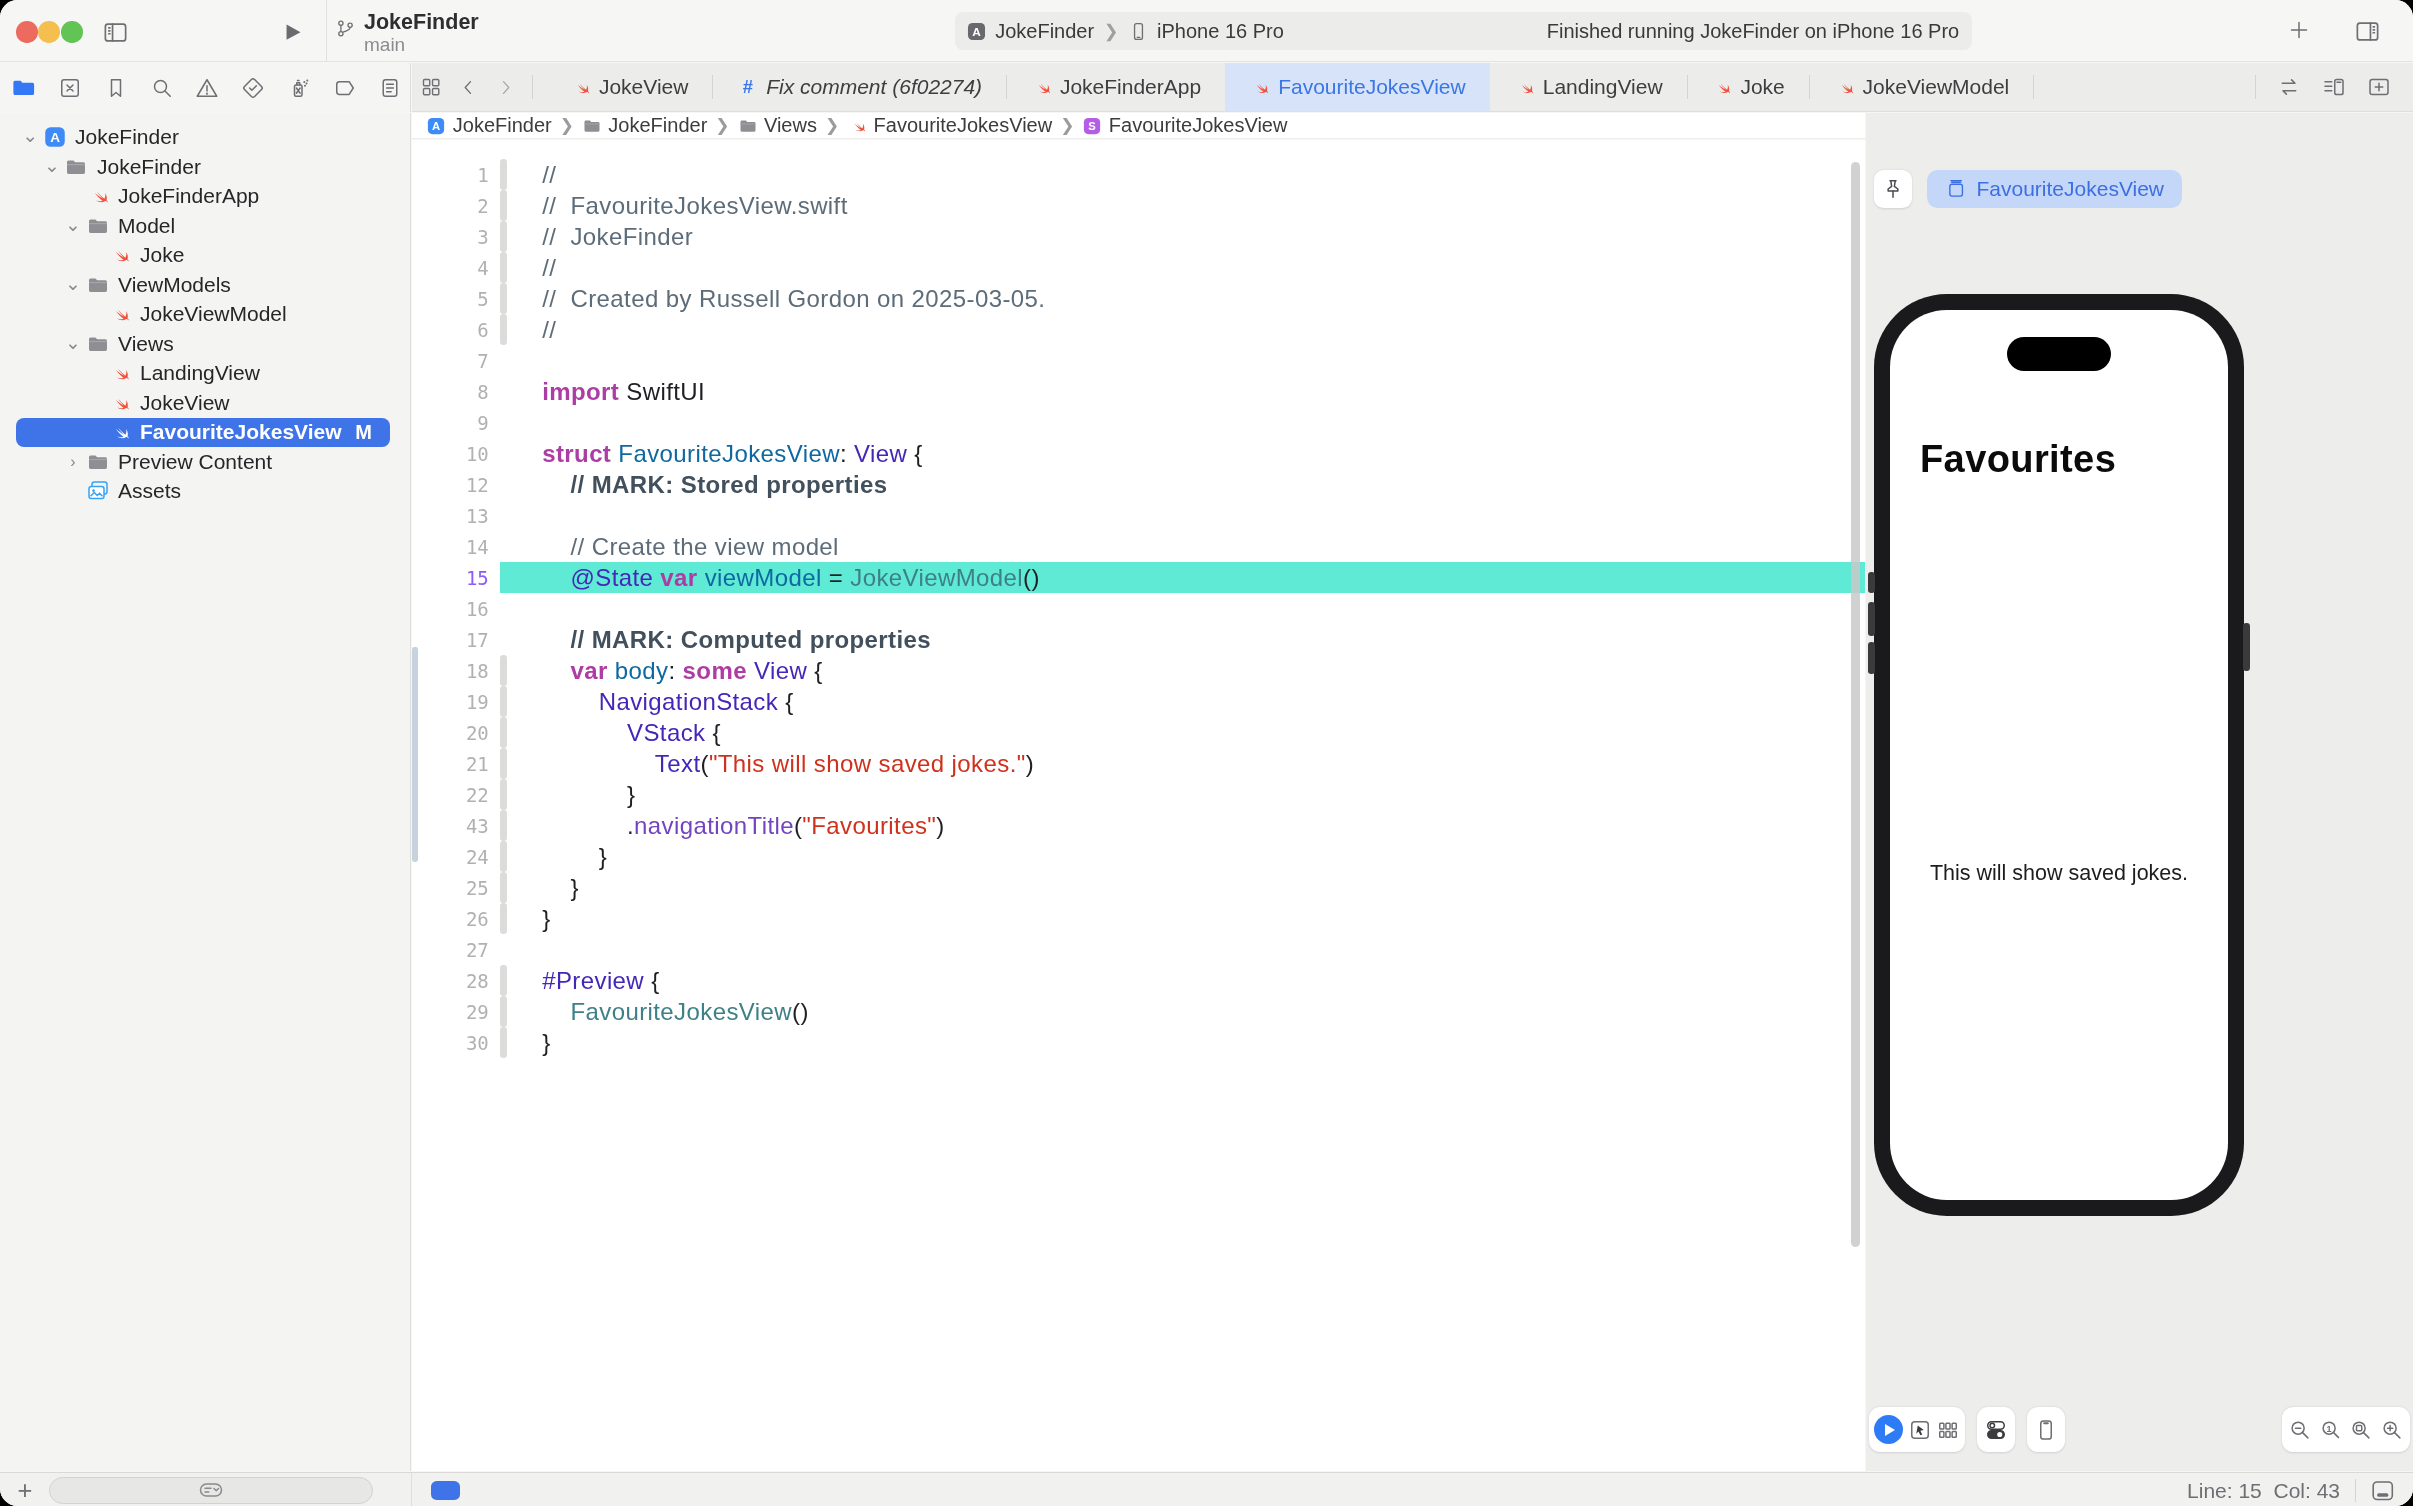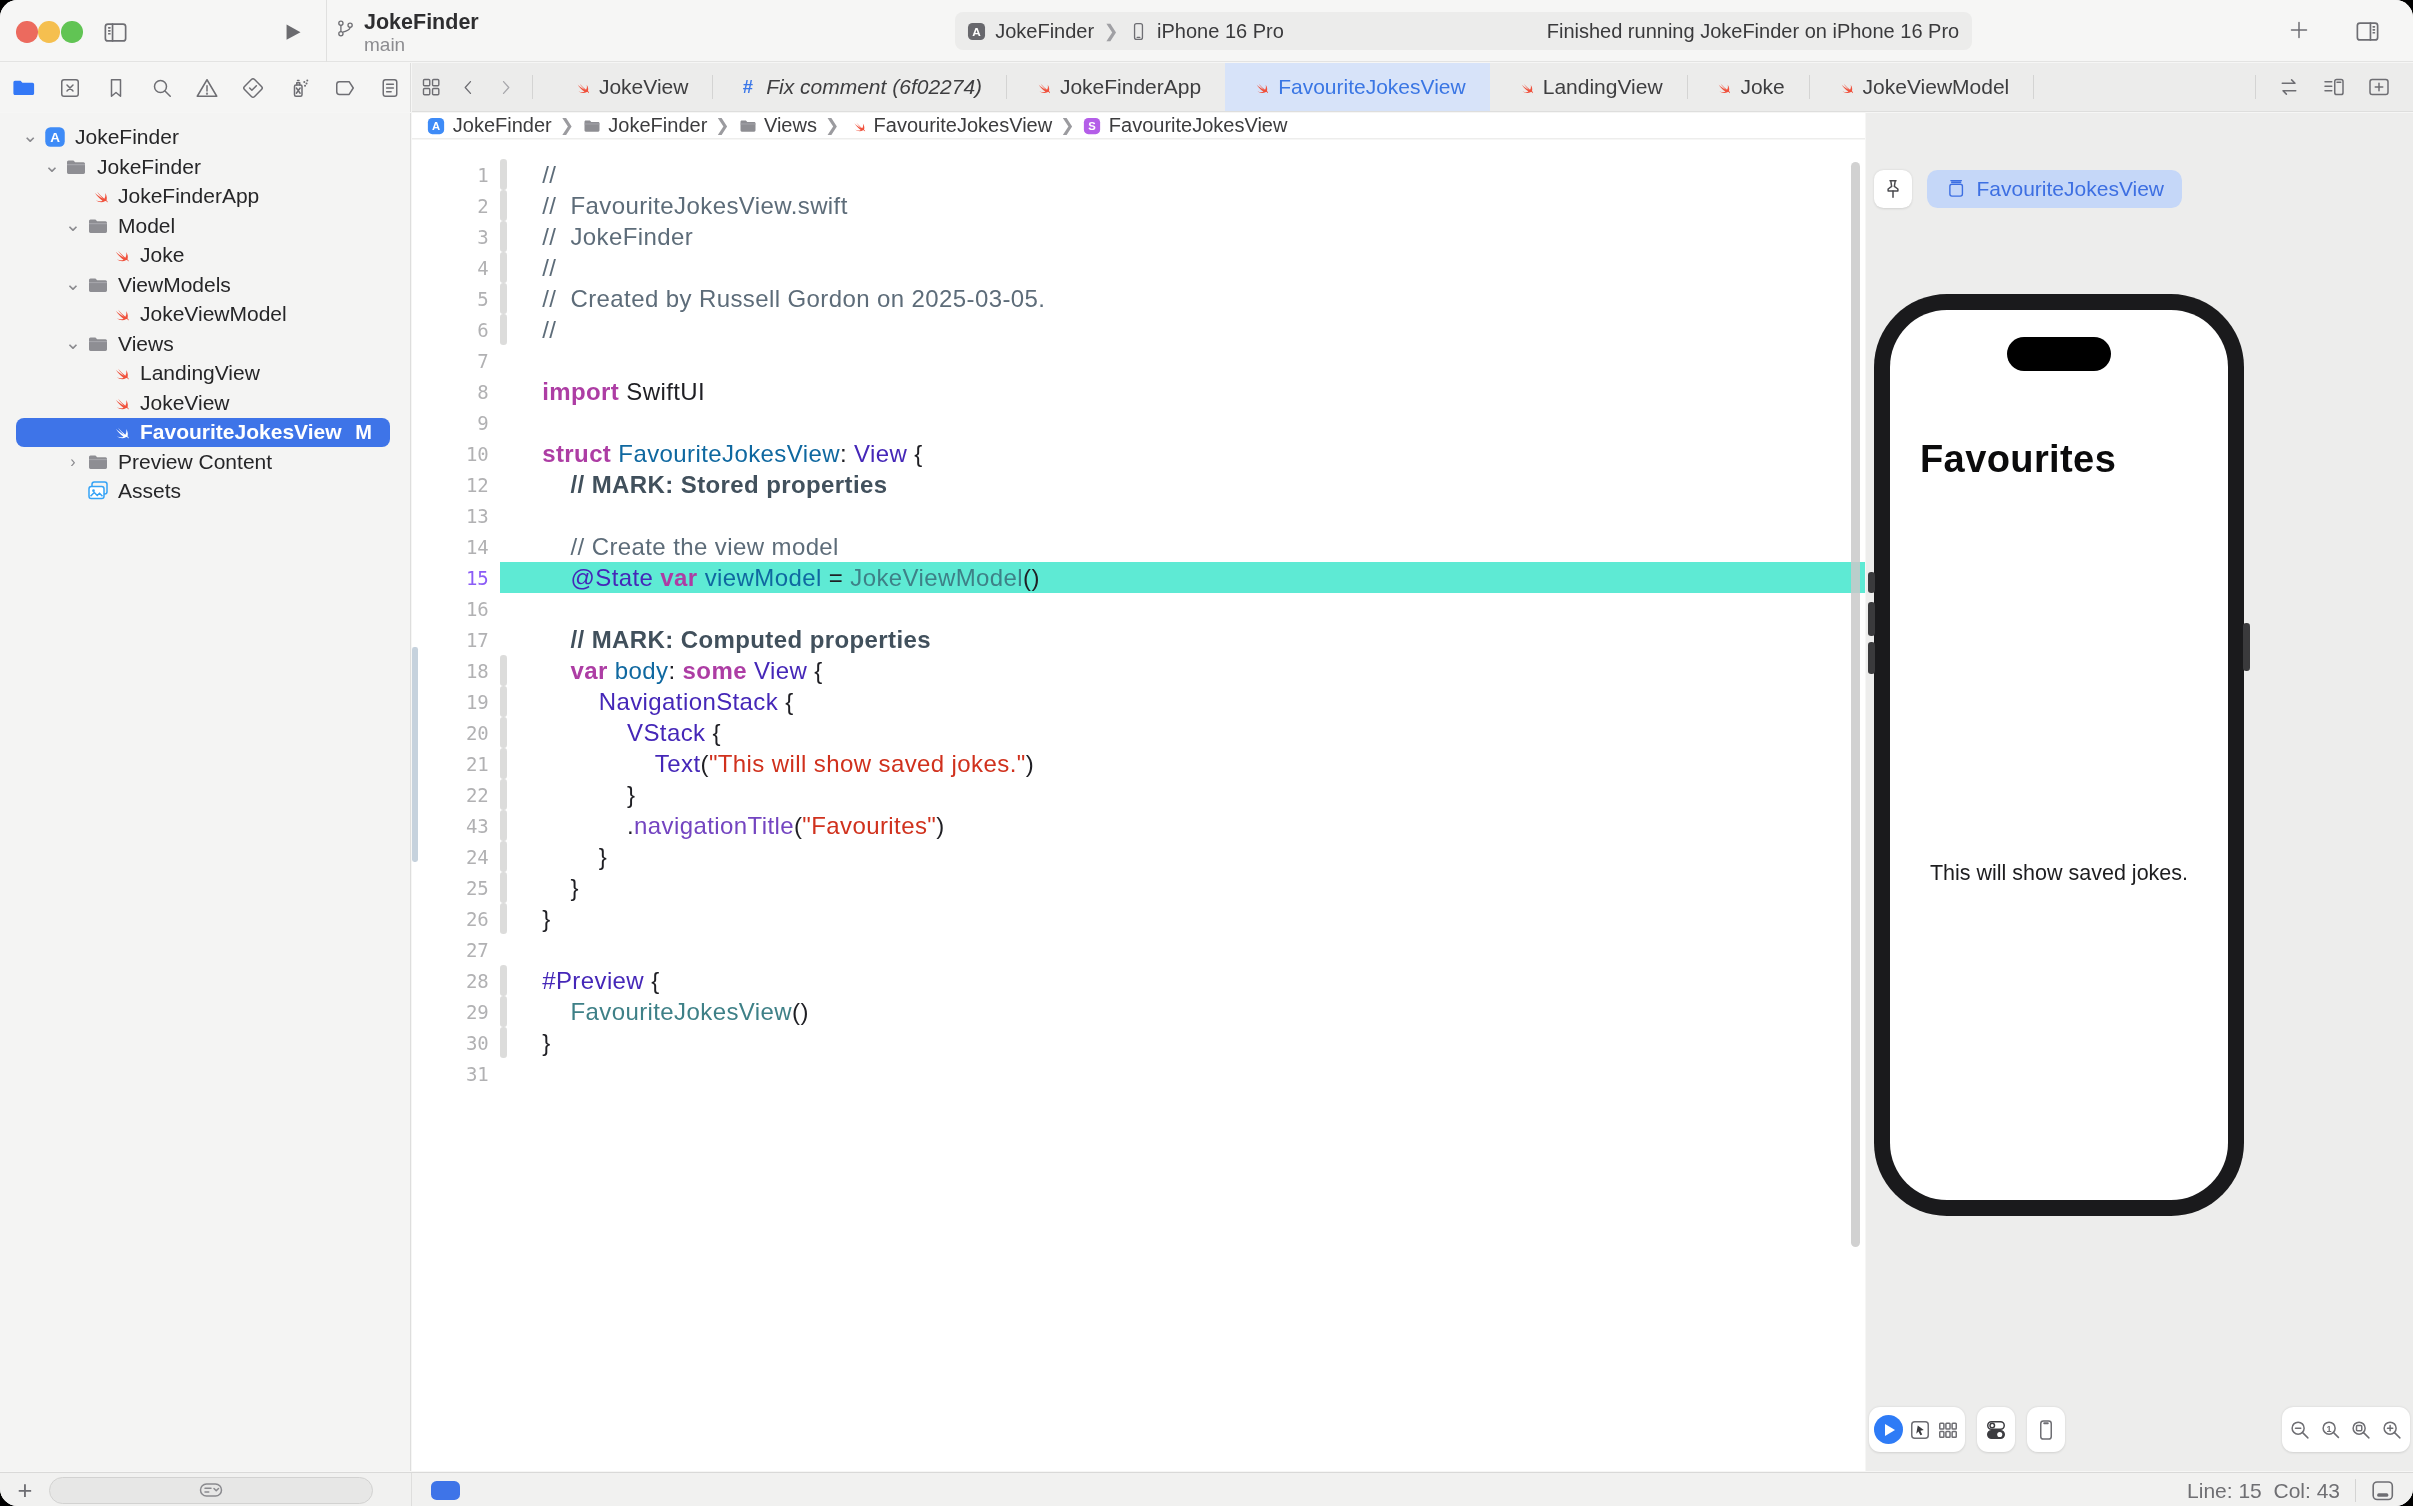--- a/index.html
+++ b/index.html
@@ -727,27 +727,20 @@
             <span class="code-text"><span class="tok-p">    </span><span class="tok-pj">FavouriteJokesView</span><span class="tok-p">()</span></span>
           </div>
         </div>
         <div class="code-line">
           <span class="ln">30</span>
           <div class="line-body">
             <span class="cbar changed"></span>
             <span class="code-text"><span class="tok-p">}</span></span>
           </div>
         </div>
-        <div class="code-line">
-          <span class="ln">31</span>
-          <div class="line-body">
-            <span class="cbar"></span>
-            <span class="code-text"></span>
-          </div>
-        </div>
       </div>
     <div id="editor-scrollbar"></div>
   </div>
 
   <div id="canvas">
     <div id="pin-button">
         <span id="pin-icon">
           <svg width="24" height="24" viewBox="0 0 32 32" fill="none" stroke="#4a4a4e" stroke-width="2" stroke-linecap="round" stroke-linejoin="round">
             <path d="M12 5h8M13 5l1.2 7.5L9.5 16v2.5h13V16l-4.7-3.5L19 5"></path>
             <path d="M16 18.5V27"></path>

